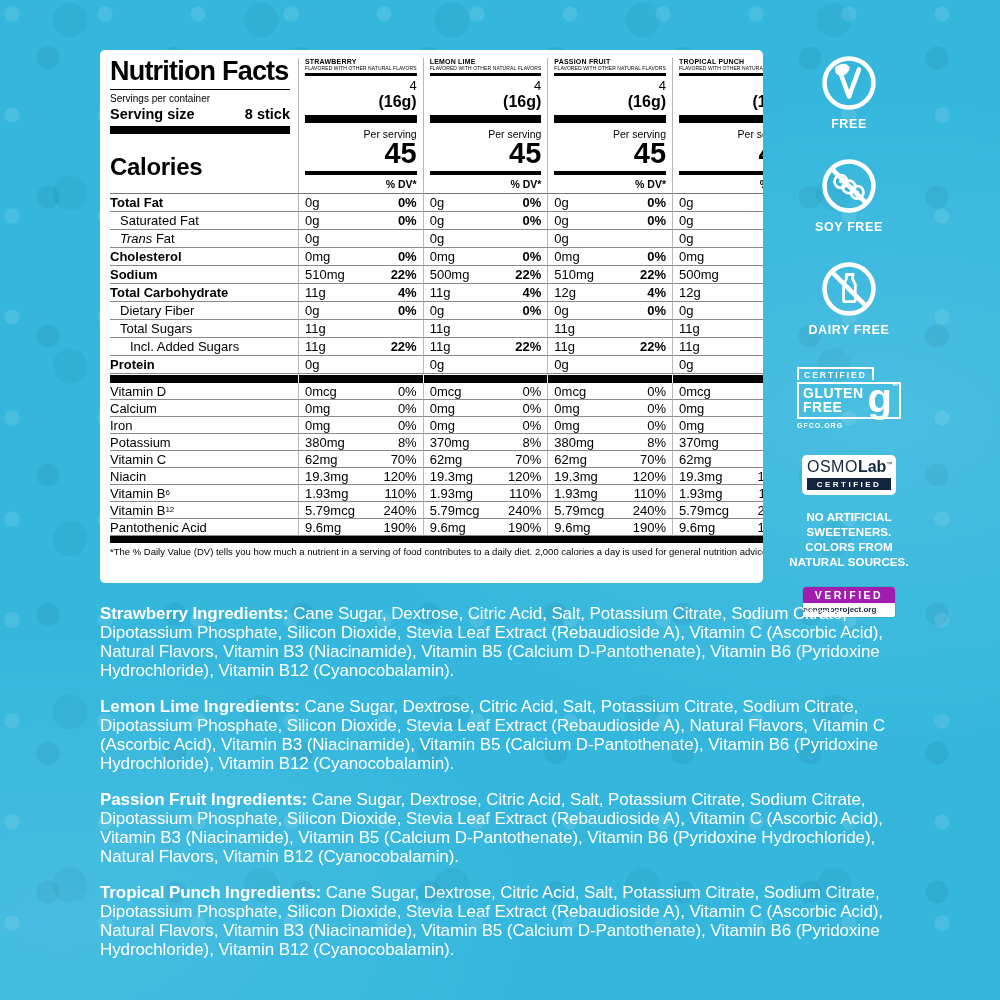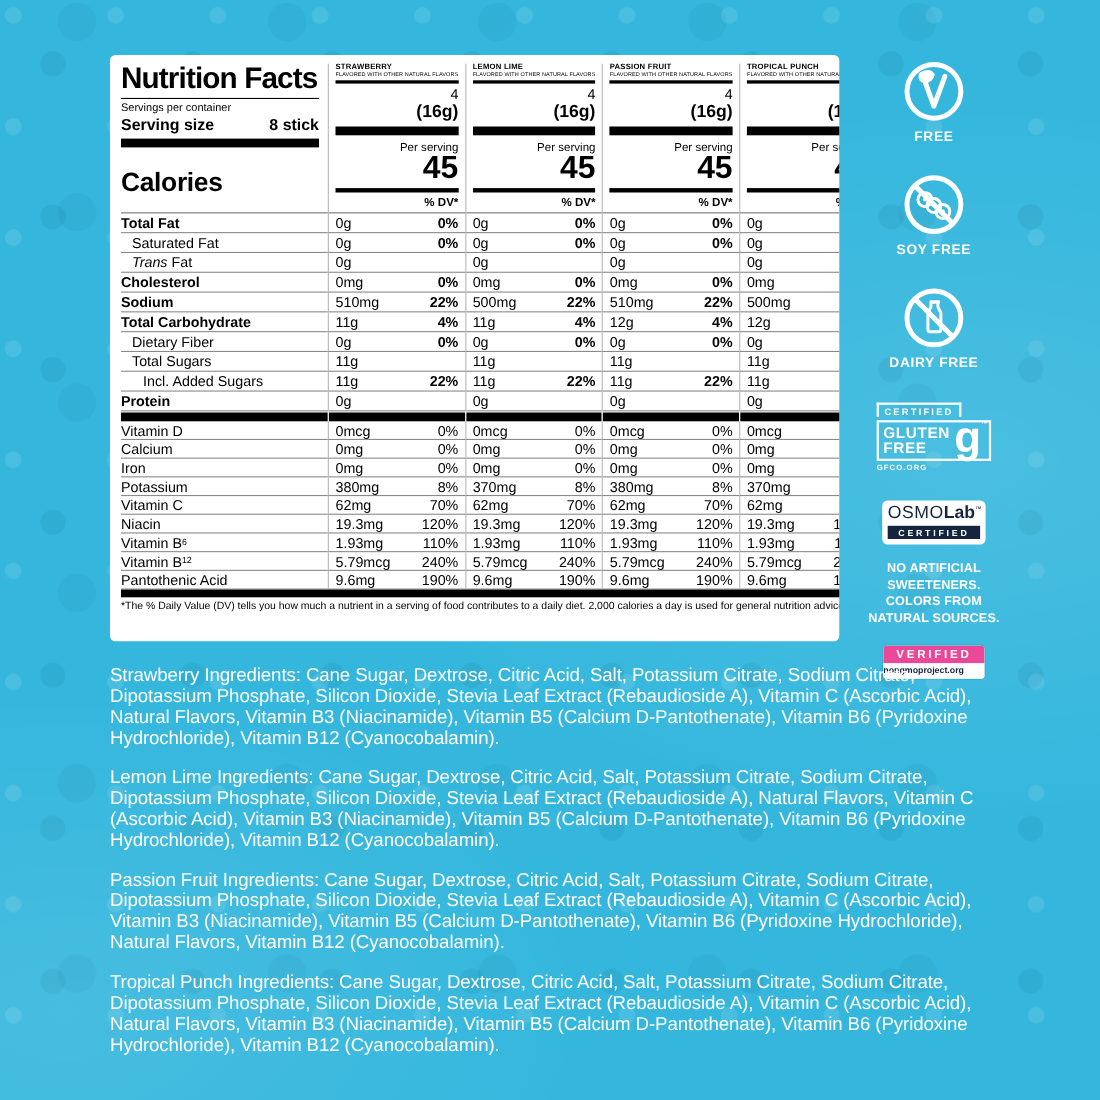--- a/index.html
+++ b/index.html
@@ -79,27 +79,27 @@
   .osmo-brand sup{font-size:6px;}
   .osmo-cert{background:#16253f;color:#fff;font-size:8px;font-weight:700;letter-spacing:2.5px;margin-top:3px;padding:2px 0 1px;}
   .claims{margin-top:15px;font-size:11.5px;font-weight:800;line-height:15px;letter-spacing:.1px;width:140px;}
   .ngmo{margin-top:17px;width:92px;background:#fff;border-radius:3px;overflow:hidden;text-align:left;box-shadow:0 0 0 1px rgba(0,0,0,.08);}
   .ngmo-top{display:flex;height:46px;}
   .ngmo-art{width:50px;height:46px;background:#fff;}
   .ngmo-box{flex:1;background:#2272b9;color:#fff;display:flex;flex-direction:column;justify-content:center;padding-left:4px;line-height:1.0;}
   .ngmo-box .ng1{font-size:11px;font-weight:800;letter-spacing:1px;}
   .ngmo-box .ng2{font-size:11px;font-weight:800;letter-spacing:1px;}
   .ngmo-box .ng3{font-size:9px;font-weight:400;}
-  .ngmo-verified{background:#ec4899;color:#fff;text-align:center;font-size:10.5px;font-weight:700;letter-spacing:2.5px;padding:2px 0;}
+  .ngmo-verified{background:#a21caf;color:#fff;text-align:center;font-size:10.5px;font-weight:700;letter-spacing:2.5px;padding:2px 0;}
   .ngmo-url{background:#fff;color:#16253f;text-align:left;font-size:8px;font-weight:700;padding:2px 0 3px;}
 
   
   .ingredients{position:absolute;left:100px;top:604px;width:814px;color:#fff;}
   .ing-para{font-size:17px;line-height:19px;margin:0 0 17px 0;letter-spacing:-0.1px;}
-  .ing-para b{font-weight:400;}
+  .ing-para b{font-weight:700;}
 </style>
 </head>
 <body>
 
 <div class="bg-droplets"></div>
 
 <section class="nf-panel">
   <div class="nf-grid" id="nf-grid">
     <div class="left-head">
       <h1 class="nf-title">Nutrition Facts</h1>

